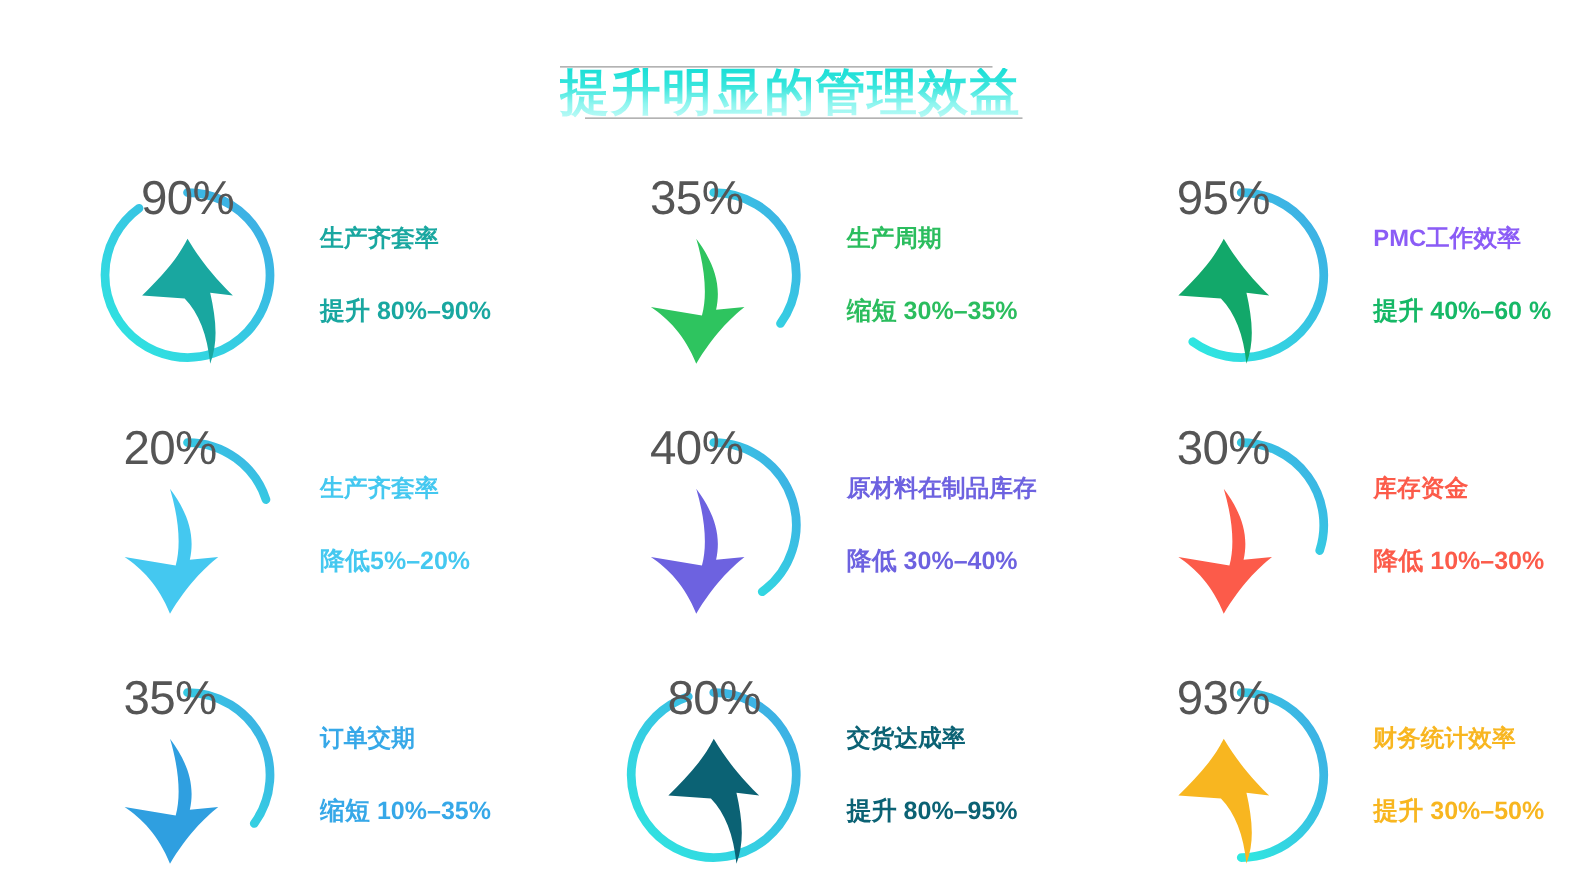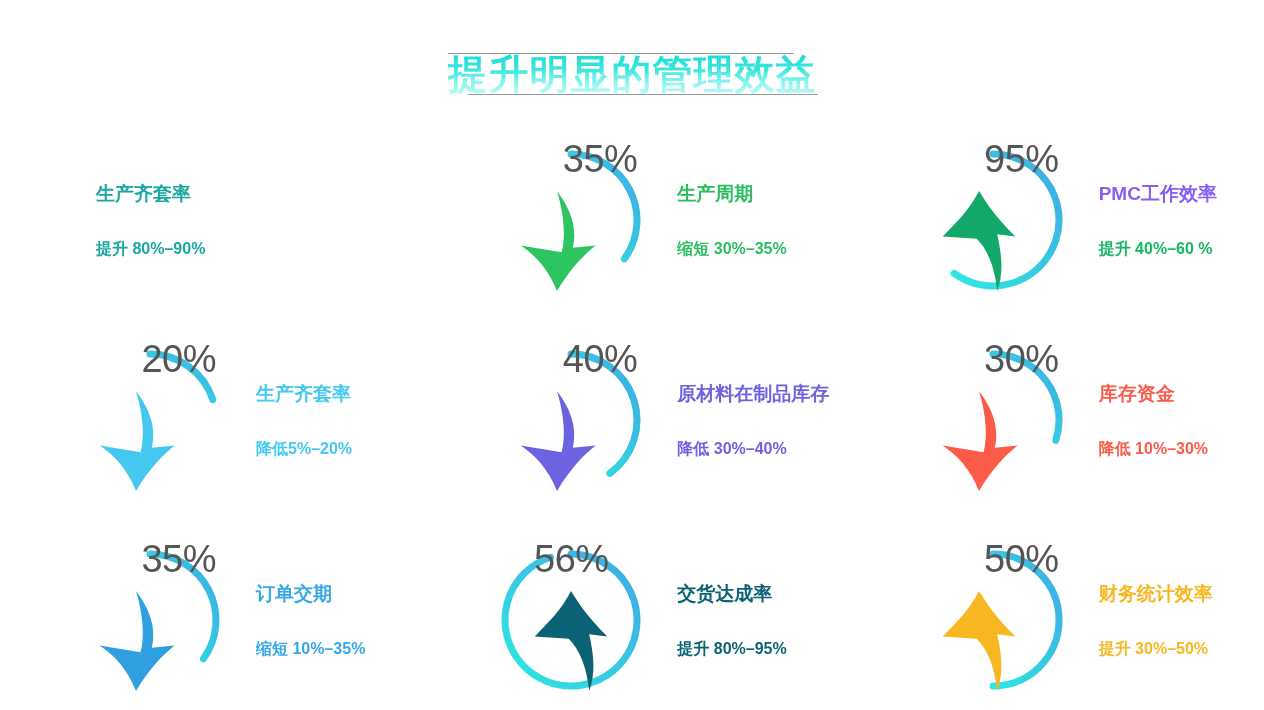--- a/index.html
+++ b/index.html
@@ -45,52 +45,69 @@
   
   .ring-wrap{
     position:relative;width:160px;height:160px;flex:0 0 auto;
   }
   .ring-wrap svg{display:block;width:160px;height:160px;}
   .ring-center{
     position:absolute;left:0;top:0;width:160px;height:160px;
     display:flex;flex-direction:column;align-items:center;justify-content:center;
     pointer-events:none;
   }
-  .ring-center.shift{transform:translateX(-14px);align-items:flex-end;}
+  .ring-center.shift{transform:translateX(-14px);}
   .pct{
     font-size:38px;font-weight:300;color:#555555;line-height:1;
     letter-spacing:-0.5px;
   }
   .arrow{
     margin-top:4px;width:26px;height:26px;display:block;
   }
 
   
   .labels{
     margin-left:26px;display:flex;flex-direction:column;
     justify-content:center;gap:38px;
   }
   .lbl-title{
     font-size:19px;font-weight:bold;line-height:1;white-space:nowrap;
   }
   .lbl-sub{
-    font-size:16px;font-weight:bold;line-height:1;white-space:nowrap;
+    font-size:20px;font-weight:bold;line-height:1;white-space:nowrap;
   }
 </style>
 </head>
 <body>
 
 <div class="header">
   <div class="rule left"></div>
   <div class="page-title">提升明显的管理效益</div>
   <div class="rule right"></div>
 </div>
 
 <div class="grid" id="gauge-grid">
     <div class="cell">
+      <div class="ring-wrap">
+        <svg viewBox="0 0 160 160">
+          <defs>
+            <linearGradient id="g0" x1="1" y1="0" x2="0" y2="1">
+              <stop offset="0%" stop-color="#3fa9e5"></stop>
+              <stop offset="100%" stop-color="#2ee8e0"></stop>
+            </linearGradient>
+          </defs>
+          <path d="M 80 14 A 66 66 0 1 1 41.206173348696765 26.604878371253477" fill="none" stroke="url(#g0)" stroke-width="7" stroke-linecap="round"></path>
+        </svg>
+        <div class="ring-center">
+          <div class="pct" style="color:#555555">90%</div>
+          <svg class="arrow" viewBox="0 0 26 26">
+            <path d="M13 2 C16 7 19 10 21 12 L17 11.5 C18 16 18.5 20 17 24 C16.5 19 15 15 12.5 12.5 L5 12 C8 9 11 6 13 2 Z" fill="#19a7a0"></path>
+          </svg>
+        </div>
+      </div>
       <div class="labels">
         <div class="lbl-title" style="color:#19a7a0">生产齐套率</div>
         <div class="lbl-sub" style="color:#19a7a0">提升 80%–90%</div>
       </div>
     </div>
     <div class="cell">
       <div class="ring-wrap">
         <svg viewBox="0 0 160 160">
           <defs>
             <linearGradient id="g1" x1="1" y1="0" x2="0" y2="1">
@@ -232,21 +249,21 @@
         <svg viewBox="0 0 160 160">
           <defs>
             <linearGradient id="g7" x1="1" y1="0" x2="0" y2="1">
               <stop offset="0%" stop-color="#3fa9e5"></stop>
               <stop offset="100%" stop-color="#2ee8e0"></stop>
             </linearGradient>
           </defs>
           <path d="M 80 14 A 66 66 0 1 1 59.60487837125346 17.230269924519867" fill="none" stroke="url(#g7)" stroke-width="7" stroke-linecap="round"></path>
         </svg>
         <div class="ring-center">
-          <div class="pct" style="color:#555555">56%</div>
+          <div class="pct" style="color:#555555">80%</div>
           <svg class="arrow" viewBox="0 0 26 26">
             <path d="M13 2 C16 7 19 10 21 12 L17 11.5 C18 16 18.5 20 17 24 C16.5 19 15 15 12.5 12.5 L5 12 C8 9 11 6 13 2 Z" fill="#0b6274"></path>
           </svg>
         </div>
       </div>
       <div class="labels">
         <div class="lbl-title" style="color:#0b6274">交货达成率</div>
         <div class="lbl-sub" style="color:#0b6274">提升 80%–95%</div>
       </div>
     </div>
@@ -255,21 +272,21 @@
         <svg viewBox="0 0 160 160">
           <defs>
             <linearGradient id="g8" x1="1" y1="0" x2="0" y2="1">
               <stop offset="0%" stop-color="#3fa9e5"></stop>
               <stop offset="100%" stop-color="#2ee8e0"></stop>
             </linearGradient>
           </defs>
           <path d="M 80 14 A 66 66 0 0 1 80 146" fill="none" stroke="url(#g8)" stroke-width="7" stroke-linecap="round"></path>
         </svg>
         <div class="ring-center shift">
-          <div class="pct" style="color:#555555">50%</div>
+          <div class="pct" style="color:#555555">93%</div>
           <svg class="arrow" viewBox="0 0 26 26">
             <path d="M13 2 C16 7 19 10 21 12 L17 11.5 C18 16 18.5 20 17 24 C16.5 19 15 15 12.5 12.5 L5 12 C8 9 11 6 13 2 Z" fill="#f8b620"></path>
           </svg>
         </div>
       </div>
       <div class="labels">
         <div class="lbl-title" style="color:#f8b620">财务统计效率</div>
         <div class="lbl-sub" style="color:#f8b620">提升 30%–50%</div>
       </div>
     </div>

